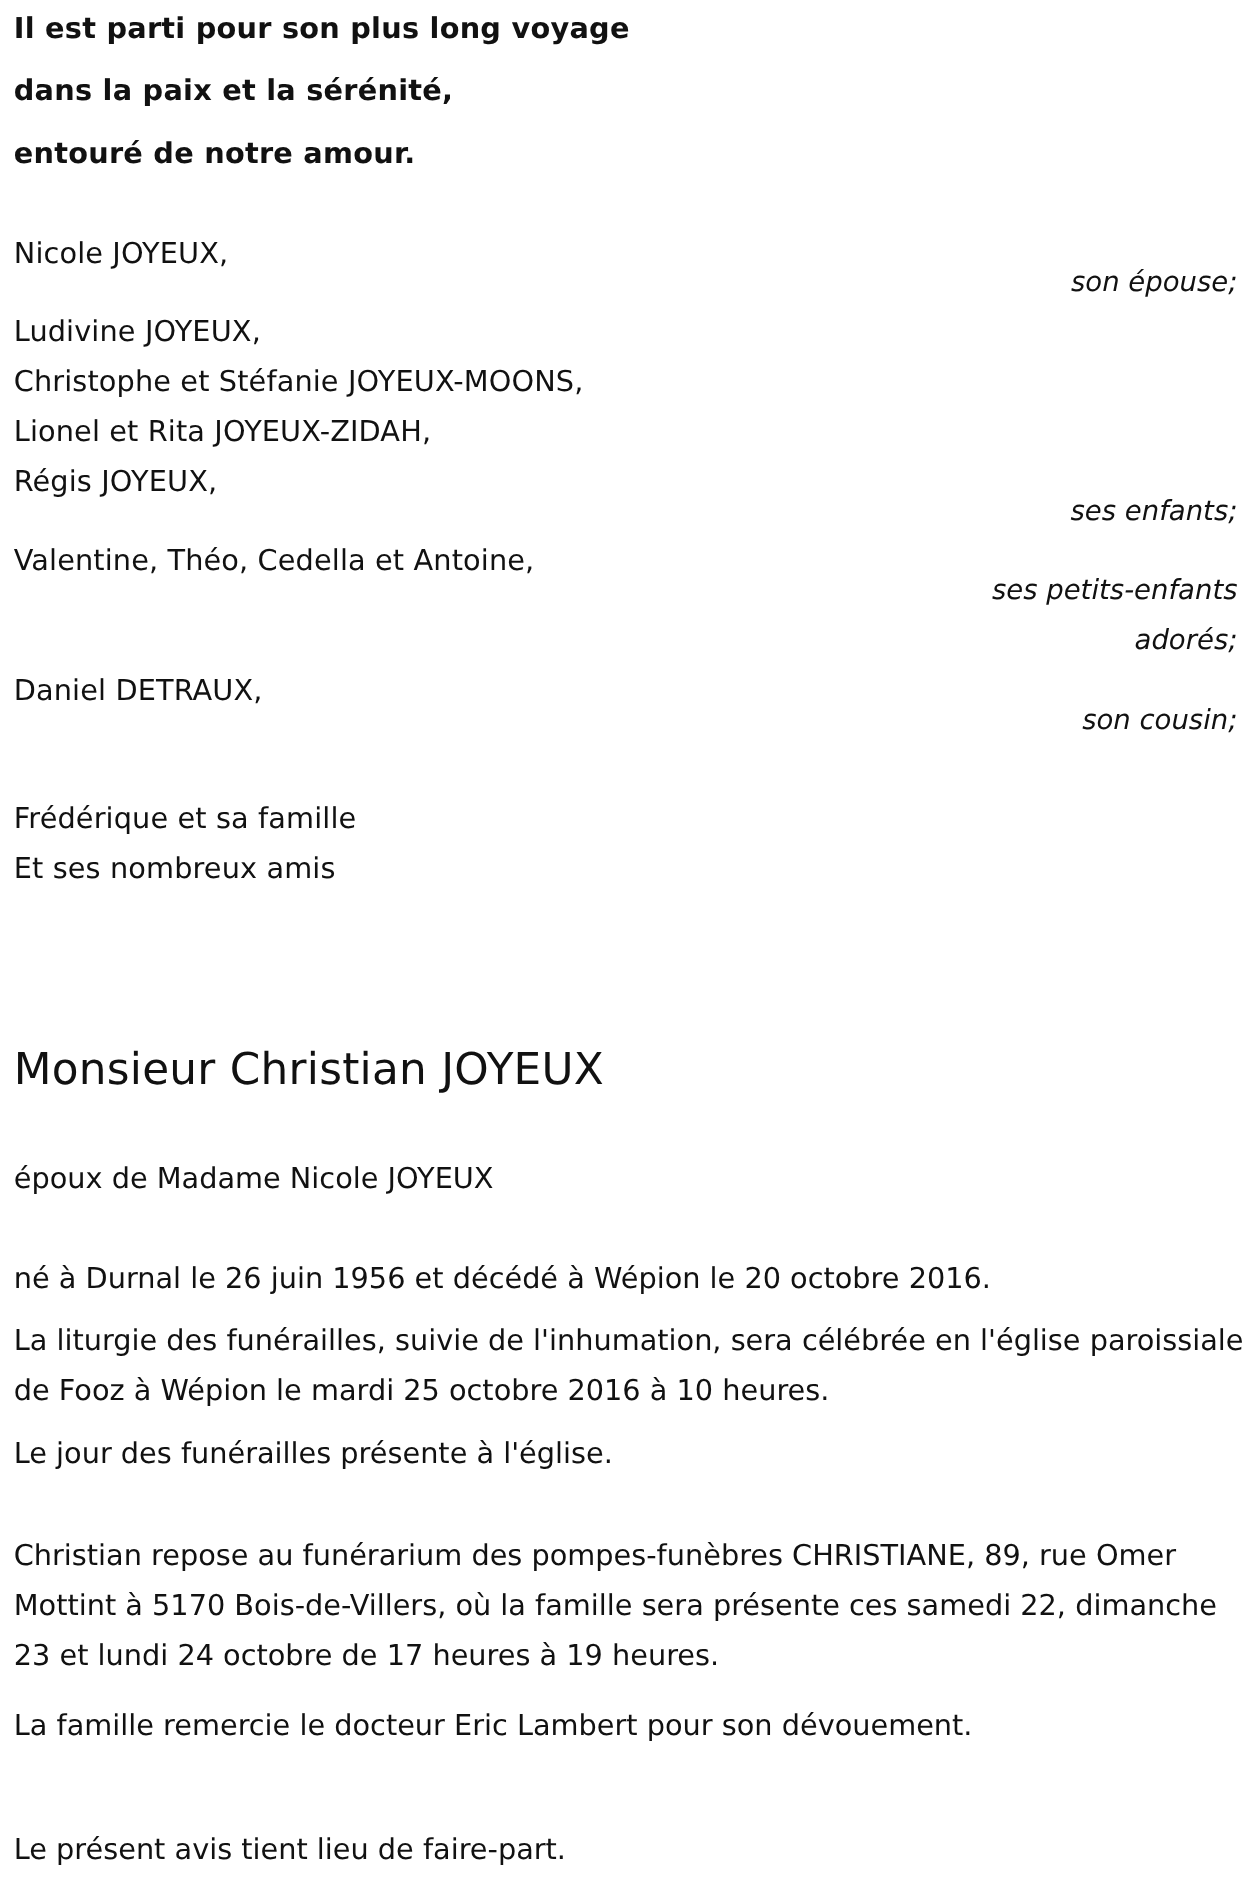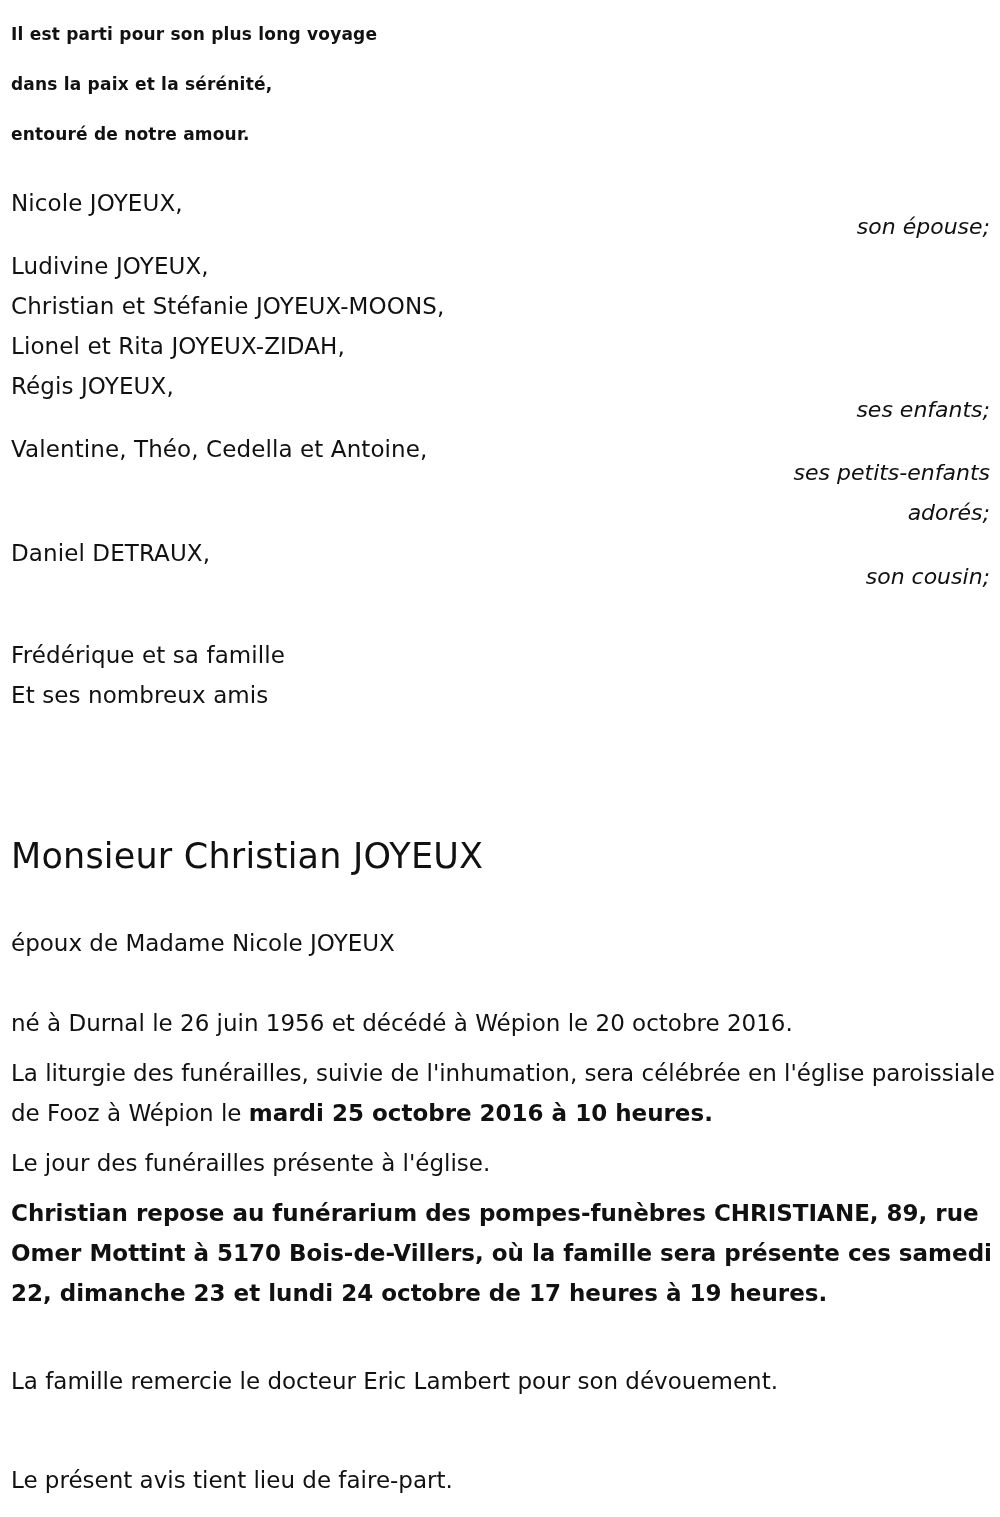--- a/index.html
+++ b/index.html
@@ -19,41 +19,41 @@
       width: 1000px;
       height: 1517px;
     }
     .abs {
       position: absolute;
       white-space: nowrap;
     }
     .intro {
       left: 11px;
       font-weight: bold;
-      font-size: 17px;
+      font-size: 23px;
       letter-spacing: 0.2px;
-      margin-top: 14px;
     }
     .name {
       left: 11px;
       font-size: 23px;
       letter-spacing: 0.1px;
     }
     .rel {
       right: 10px;
       font-style: italic;
       font-size: 22px;
       text-align: center;
     }
     .text {
       left: 11px;
       font-size: 23px;
     }
     .bold {
-      font-weight: bold;
+      font-weight: normal;
+      margin-top: 32px;
     }
     .deceased {
       left: 11px;
       font-weight: normal;
       font-size: 35px;
       letter-spacing: 0.2px;
     }
     .para {
       position: absolute;
       left: 11px;
@@ -68,21 +68,21 @@
 <div class="page">
 
   <div class="abs intro" style="top:10px;">Il est parti pour son plus long voyage</div>
   <div class="abs intro" style="top:60px;">dans la paix et la sérénité,</div>
   <div class="abs intro" style="top:110px;">entouré de notre amour.</div>
 
   <div class="abs name" style="top:190px;">Nicole JOYEUX,</div>
   <div class="abs rel" style="top:214px;">son épouse;</div>
 
   <div class="abs name" style="top:253px;">Ludivine JOYEUX,</div>
-  <div class="abs name" style="top:293px;">Christian et Stéfanie JOYEUX-MOONS,</div>
+  <div class="abs name" style="top:293px;">Christophe et Stéfanie JOYEUX-MOONS,</div>
   <div class="abs name" style="top:333px;">Lionel et Rita JOYEUX-ZIDAH,</div>
   <div class="abs name" style="top:373px;">Régis JOYEUX,</div>
   <div class="abs rel" style="top:397px;">ses enfants;</div>
 
   <div class="abs name" style="top:436px;">Valentine, Théo, Cedella et Antoine,</div>
   <div class="abs rel" style="top:460px;">ses petits-enfants</div>
   <div class="abs rel" style="top:500px;">adorés;</div>
 
   <div class="abs name" style="top:540px;">Daniel DETRAUX,</div>
   <div class="abs rel" style="top:564px;">son cousin;</div>

